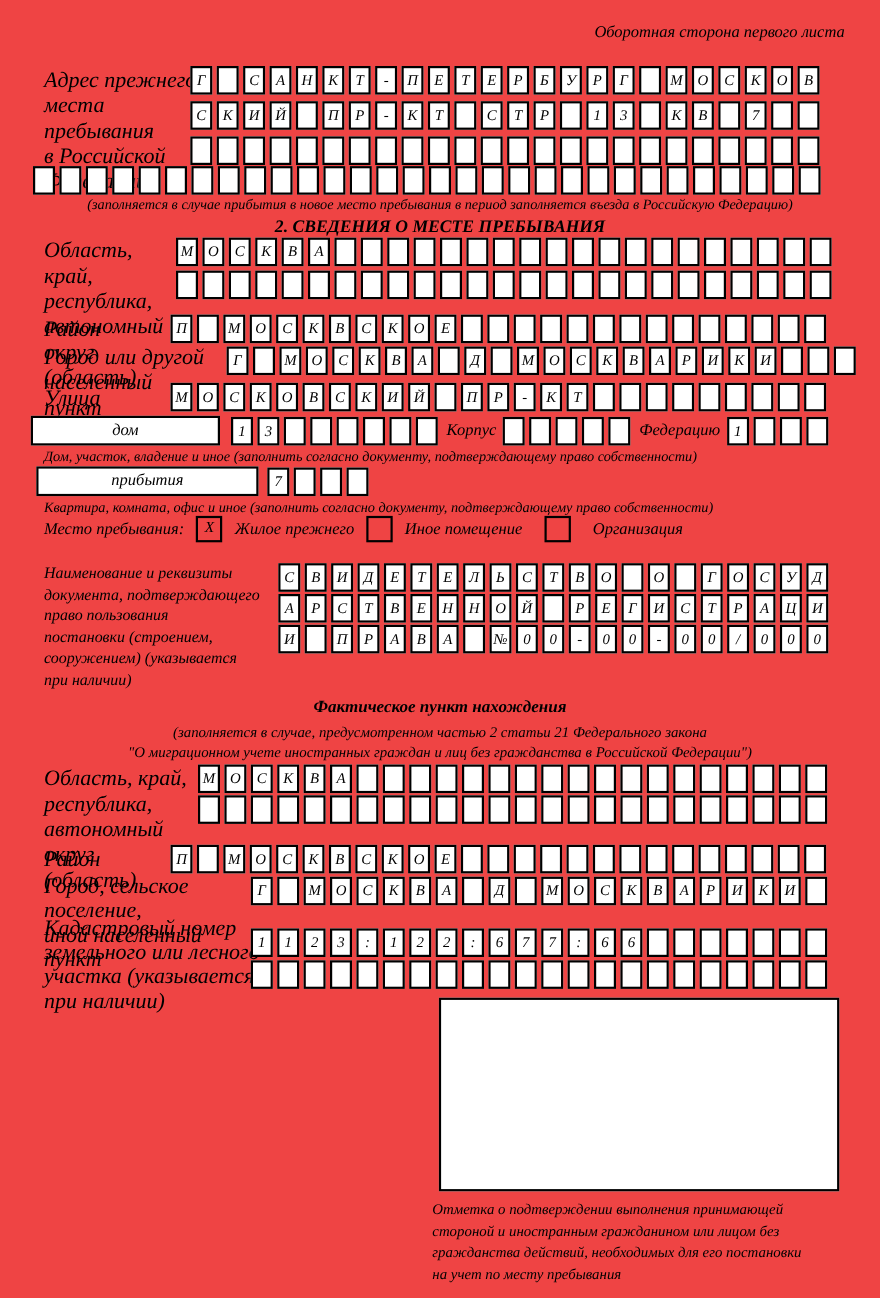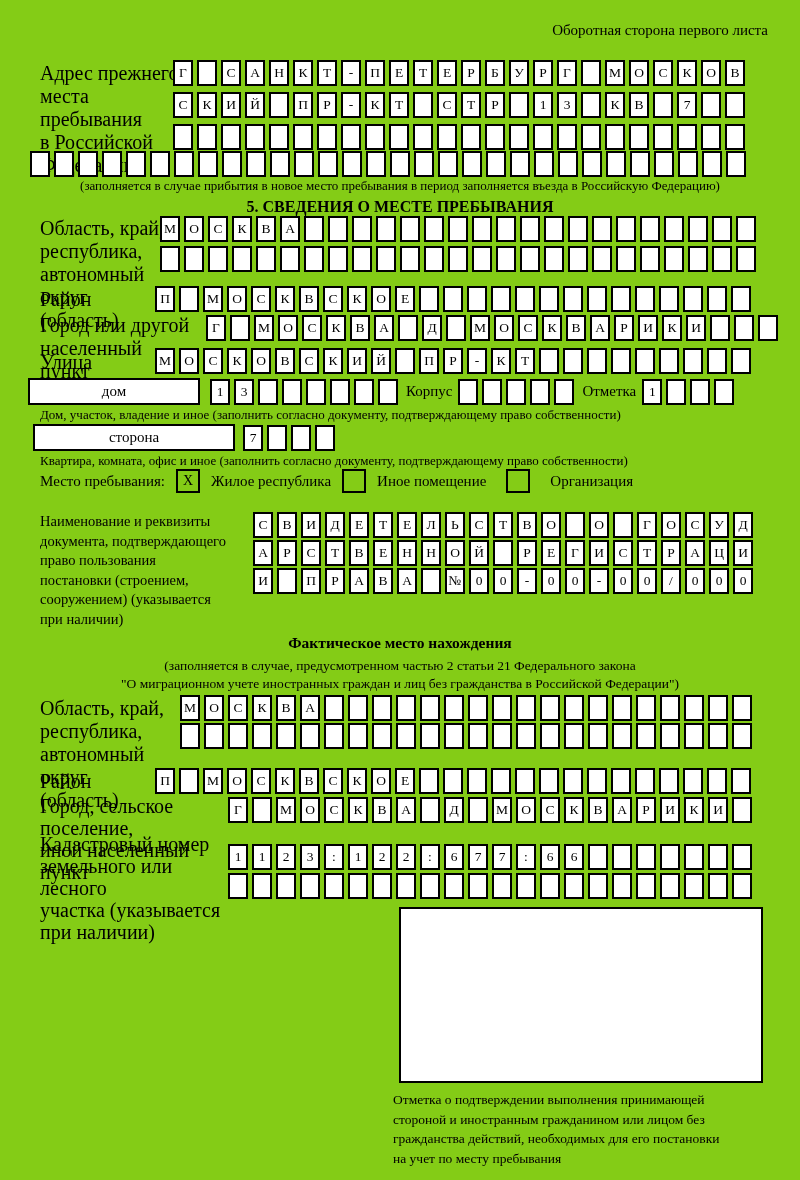--- a/index.html
+++ b/index.html
@@ -1,19 +1,19 @@
 <!DOCTYPE html>
 <html><head>
 <meta charset="utf-8">
 <style>
   * { margin:0; padding:0; box-sizing:border-box; }
   html, body { background:#ffffff; }
   .page {
-    position:relative; width:800px; height:1180px; background:#84cc16;
-    font-family:"Liberation Serif", serif; color:#000; overflow:hidden;
+    position:relative; width:800px; height:1180px; background:#ef4444;
+    font-family:"Liberation Serif", serif; color:#000; overflow:hidden;font-style:italic;
   }
   .abs { position:absolute; }
   .flabel { font-size:20px; line-height:23px; white-space:pre-line; }
   .cellrow { position:absolute; display:flex; gap:4px; }
   .cell {
     flex:0 0 20px; width:20px; height:26px; border:2px solid #000;
     display:flex; align-items:center; justify-content:center;
     font-size:13.5px; background:#fff;
   }
   .caption { font-size:13px; white-space:pre-line; }
@@ -148,21 +148,21 @@
       <span class="cell"></span>
       <span class="cell"></span>
       <span class="cell"></span>
       <span class="cell"></span>
       <span class="cell"></span>
       <span class="cell"></span>
       <span class="cell"></span>
     </div>
   <div class="abs caption center" style="top:178px;">(заполняется в случае прибытия в новое место пребывания в период заполняется въезда в Российскую Федерацию)</div>
 
-  <div class="abs title center" style="top:198px;">5. СВЕДЕНИЯ О МЕСТЕ ПРЕБЫВАНИЯ</div>
+  <div class="abs title center" style="top:198px;">2. СВЕДЕНИЯ О МЕСТЕ ПРЕБЫВАНИЯ</div>
 
   <div class="abs flabel" style="left:40px; top:217px; width:125px;">Область, край,
 республика,
 автономный
 округ (область)</div>
   <div class="cellrow" style="left:160px; top:216px;">
       <span class="cell">М</span>
       <span class="cell">О</span>
       <span class="cell">С</span>
       <span class="cell">К</span>
@@ -320,47 +320,47 @@
     <span class="inline-label">Корпус</span>
     <div style="width:6px;"></div>
     <div style="display:flex; gap:4px;">
         <span class="cell"></span>
         <span class="cell"></span>
         <span class="cell"></span>
         <span class="cell"></span>
         <span class="cell"></span>
       </div>
     <div style="width:8px;"></div>
-    <span class="inline-label">Отметка</span>
+    <span class="inline-label">Федерацию</span>
     <div style="width:6px;"></div>
     <div style="display:flex; gap:4px;">
         <span class="cell">1</span>
         <span class="cell"></span>
         <span class="cell"></span>
         <span class="cell"></span>
       </div>
   </div>
   <div class="abs caption" style="left:40px; top:407px;">Дом, участок, владение и иное (заполнить согласно документу, подтверждающему право собственности)</div>
 
   <div class="flexrow" style="left:33px; top:424px;">
-    <div class="widebox" style="width:202px;">сторона</div>
+    <div class="widebox" style="width:202px;">прибытия</div>
     <div style="width:8px;"></div>
     <div style="display:flex; gap:4px;">
         <span class="cell">7</span>
         <span class="cell"></span>
         <span class="cell"></span>
         <span class="cell"></span>
       </div>
   </div>
   <div class="abs caption" style="left:40px; top:453px;">Квартира, комната, офис и иное (заполнить согласно документу, подтверждающему право собственности)</div>
 
   <div class="flexrow" style="left:40px; top:469px; gap:11px;">
     <span class="inline-label">Место пребывания:</span>
     <span class="checkbox">X</span>
-    <span class="inline-label">Жилое республика</span>
+    <span class="inline-label">Жилое прежнего</span>
     <span class="checkbox"></span>
     <span class="inline-label">Иное помещение</span>
     <span class="checkbox" style="margin-left:9px;"></span>
     <span class="inline-label" style="margin-left:9px;">Организация</span>
   </div>
 
   <div class="abs flabel" style="left:40px; top:512px; width:220px; font-size:14.5px; line-height:19.5px;">Наименование и реквизиты
 документа, подтверждающего
 право пользования
 постановки (строением,
@@ -429,21 +429,21 @@
       <span class="cell">0</span>
       <span class="cell">-</span>
       <span class="cell">0</span>
       <span class="cell">0</span>
       <span class="cell">/</span>
       <span class="cell">0</span>
       <span class="cell">0</span>
       <span class="cell">0</span>
     </div>
 
-  <div class="abs center bold" style="top:634px; font-size:15.5px;">Фактическое место нахождения</div>
+  <div class="abs center bold" style="top:634px; font-size:15.5px;">Фактическое пункт нахождения</div>
   <div class="abs center" style="top:658px; font-size:13.5px;">(заполняется в случае, предусмотренном частью 2 статьи 21 Федерального закона</div>
   <div class="abs center" style="top:676px; font-size:13.5px;">"О миграционном учете иностранных граждан и лиц без гражданства в Российской Федерации")</div>
 
   <div class="abs flabel" style="left:40px; top:697px; width:150px;">Область, край,
 республика,
 автономный округ
 (область)</div>
   <div class="cellrow" style="left:180px; top:695px;">
       <span class="cell">М</span>
       <span class="cell">О</span>

